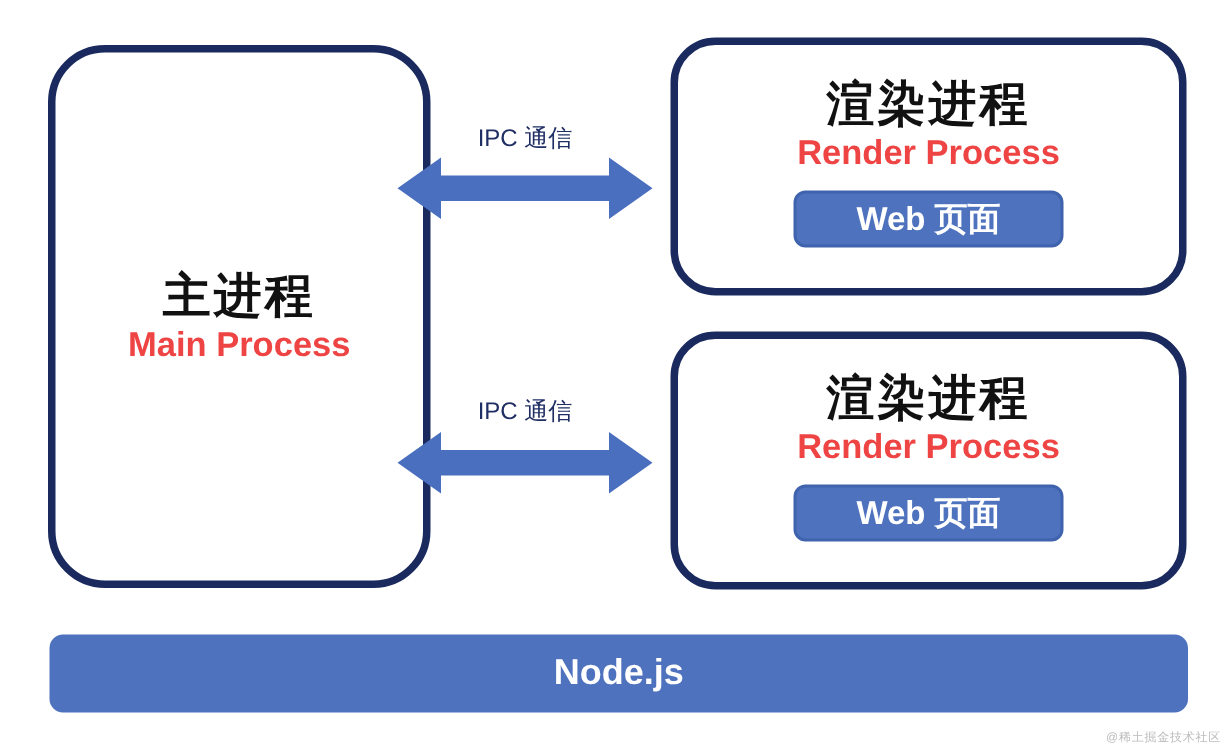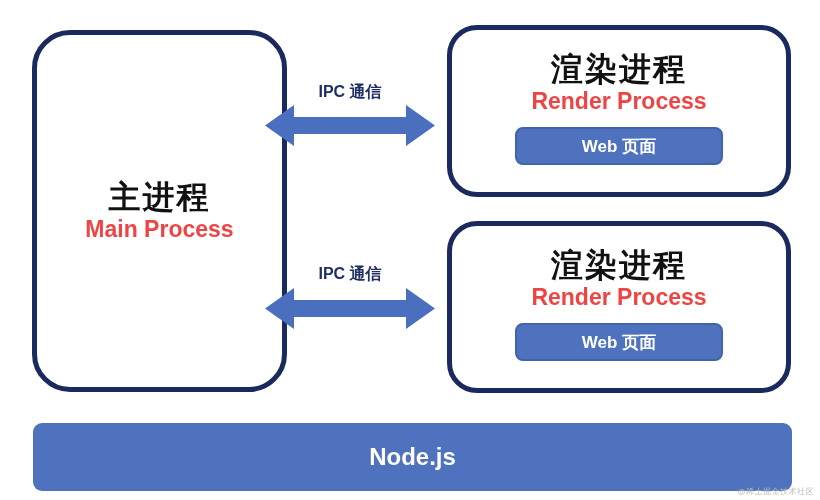--- a/index.html
+++ b/index.html
@@ -62,62 +62,62 @@
     font-weight: 700;
     color: #ef4444;
     line-height: 1.2;
     white-space: nowrap;
   }
   .render-box .title-zh { margin-top: -6px; }
 
   .web-pill {
     margin-top: 12px;
     box-sizing: border-box;
-    width: 208px;
+    width: 180px;
     height: 38px;
     border-radius: 8px;
     background: #4e72be;
     border: 2px solid #3f63ad;
     display: flex;
     align-items: center;
     justify-content: center;
     color: #ffffff;
-    font-size: 17px;
+    font-size: 22px;
     font-weight: 700;
     white-space: nowrap;
   }
 
   
   .ipc-label {
     position: absolute;
     width: 172px;
     text-align: center;
     font-size: 16px;
-    font-weight: 700;
+    font-weight: 400;
     color: #1f2e63;
     white-space: nowrap;
   }
   .ipc-label-1 { left: 264px; top: 82px; }
   .ipc-label-2 { left: 264px; top: 264px; }
 
   .ipc-arrow {
     position: absolute;
     width: 172px;
     height: 45px;
   }
   .ipc-arrow-1 { left: 264px; top: 103px; }
   .ipc-arrow-2 { left: 264px; top: 286px; }
 
   
   .node-bar {
     position: absolute;
     left: 33px;
     top: 423px;
     width: 759px;
-    height: 68px;
+    height: 52px;
     border-radius: 9px;
     background: #4e72be;
     display: flex;
     align-items: center;
     justify-content: center;
     color: #ffffff;
     font-size: 24px;
     font-weight: 700;
     text-align: right;
   }

